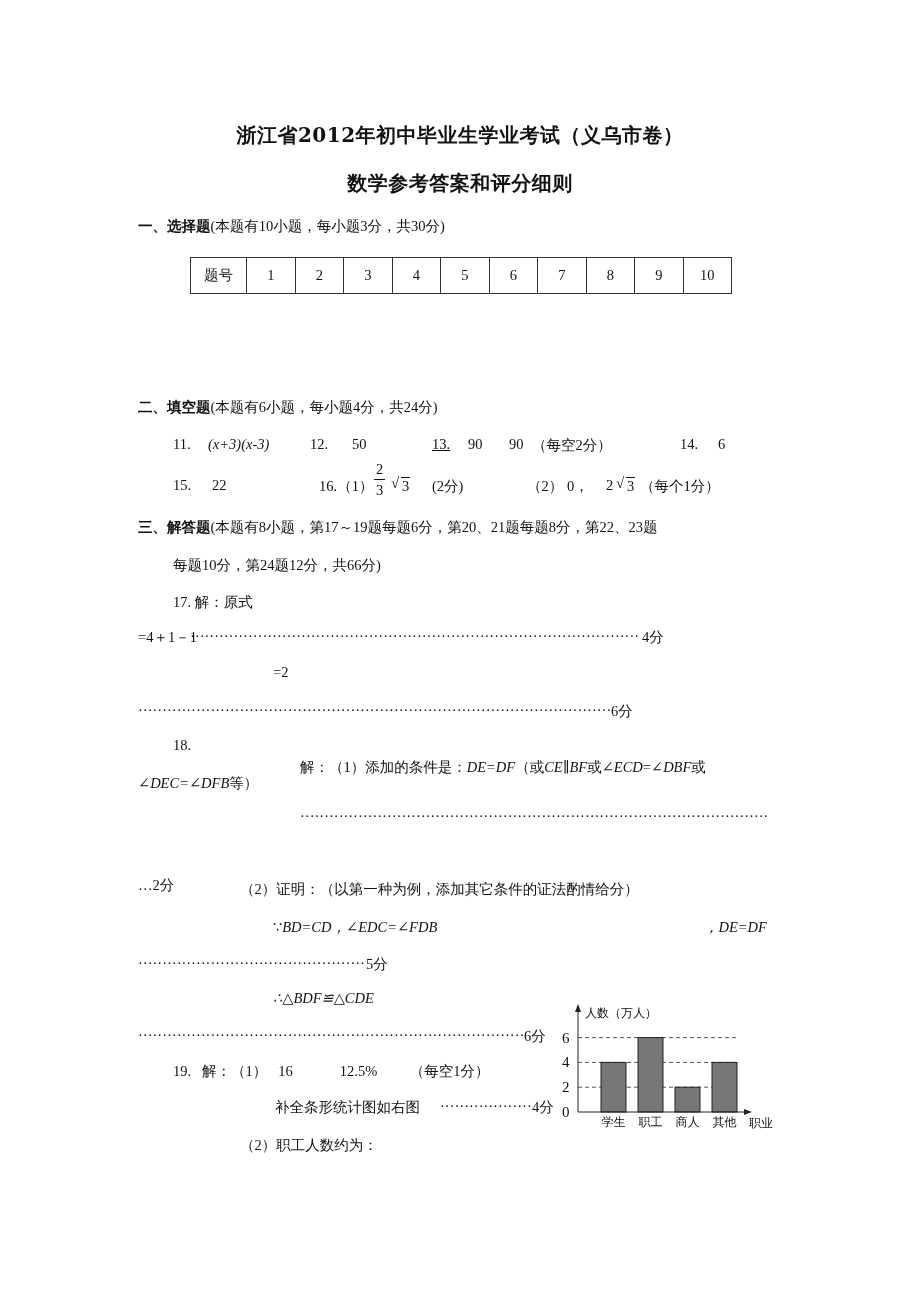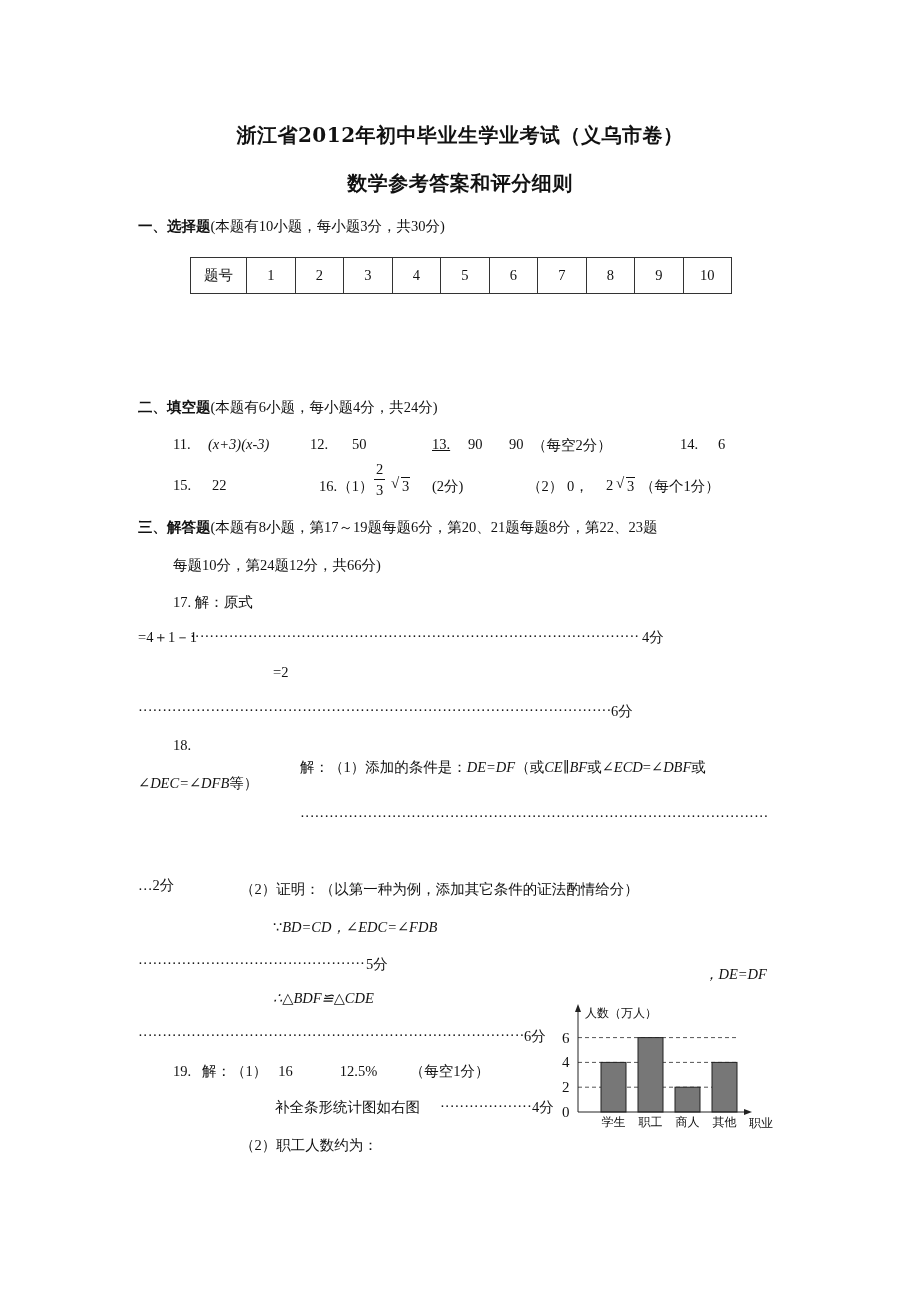--- a/index.html
+++ b/index.html
@@ -106,21 +106,21 @@
 <div class="abs t" style="left:138px;top:774px;">
   <span class="i">∠DEC=∠DFB</span><span>等）</span>
 </div>
 <div class="abs t dots" style="left:300px;top:808px;width:470px;">····································································································································</div>
 <div class="abs t" style="left:138px;top:845px;margin-top:31px;">…2分</div>
 
 <div class="abs t" style="left:240px;top:880px;">（2）证明：（以第一种为例，添加其它条件的证法酌情给分）</div>
 <div class="abs t" style="left:273px;top:918px;">
   <span>∵</span><span class="i">BD=CD，∠EDC=∠FDB</span>
 </div>
-<div class="abs t i" style="left:704px;top:918px;margin-top:47px;">，DE=DF</div>
+<div class="abs t i" style="left:704px;top:918px;">，DE=DF</div>
 <div class="abs t dots" style="left:138px;top:955px;width:228px;">··························································</div>
 <div class="abs t" style="left:366px;top:955px;">5分</div>
 
 <div class="abs t i" style="left:273px;top:990px;">∴△BDF≌△CDE</div>
 <div class="abs t dots" style="left:138px;top:1027px;width:385px;">··································································································</div>
 <div class="abs t" style="left:524px;top:1027px;">6分</div>
 
 <div class="abs t" style="left:173px;top:1062px;white-space:pre;">19.   解：（1）   16             12.5%         （每空1分）</div>
 <div class="abs t" style="left:275px;top:1098px;">补全条形统计图如右图</div>
 <div class="abs t dots" style="left:440px;top:1098px;width:92px;">························</div>

